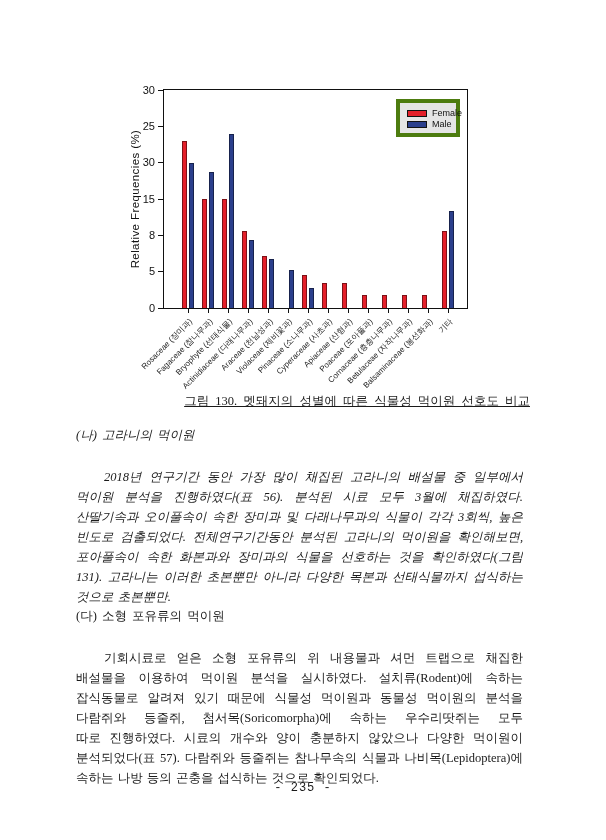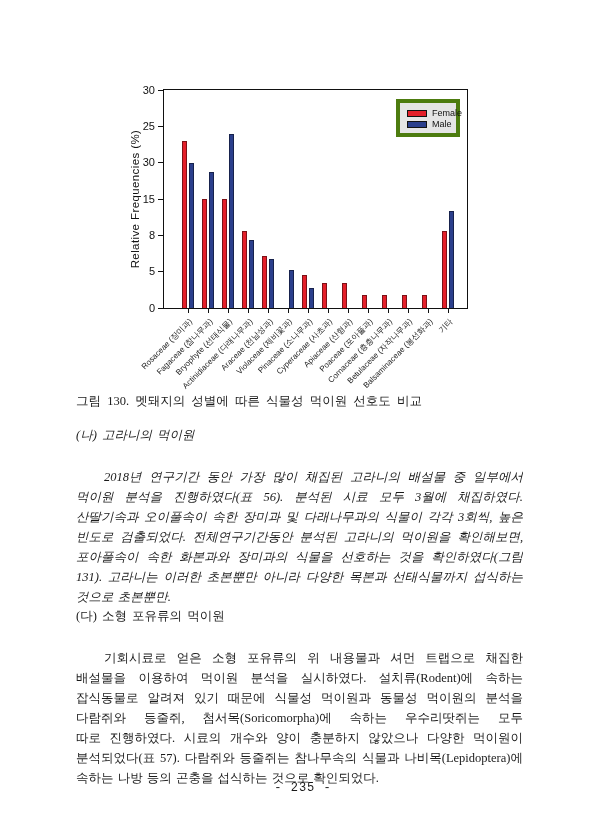--- a/index.html
+++ b/index.html
@@ -26,22 +26,22 @@
   .xlabel { position:absolute; top:227px; white-space:nowrap; font-size:8px;
             line-height:9px; transform:rotate(-45deg); transform-origin:100% 0; color:#222; }
   .legend { position:absolute; left:232px; top:9px; width:64px; box-sizing:border-box;
             border:4px solid #4d7c0f; background:#e5e5e5; padding:4px 0 3px 7px; }
   .legend-row { display:flex; align-items:center; height:10px; margin:1px 0; }
   .swatch { width:20px; height:7px; box-sizing:border-box; border:1px solid #111;
             margin-right:5px; flex:0 0 auto; }
   .legend-label { font-size:9px; line-height:10px; }
 
   
-  .caption { position:absolute; left:76px; width:454px; top:393px; text-align:left;
-             font-size:12.5px; word-spacing:3px; }
+  .caption { position:absolute; left:76px; width:454px; top:393px; text-align:right;
+             font-size:12.5px; word-spacing:3px;text-decoration:underline; }
   .section { position:absolute; left:76px; width:447px; }
   .sec-1 { top:425px;font-style:italic; }
   .sec-2 { top:606px; }
   .sec-heading { height:20px; line-height:20px; font-size:12.5px; word-spacing:2px;
                  margin-bottom:2px; }
   .bline { height:20px; line-height:20px; font-size:12.5px; overflow:hidden;
            text-align:justify; text-align-last:justify; word-spacing:1px; }
   .bline.first { text-indent:28px;margin-top:22px; }
   .bline.last  { text-align-last:left; }
   .page-number { position:absolute; left:0; width:606px; top:781px; text-align:center;

